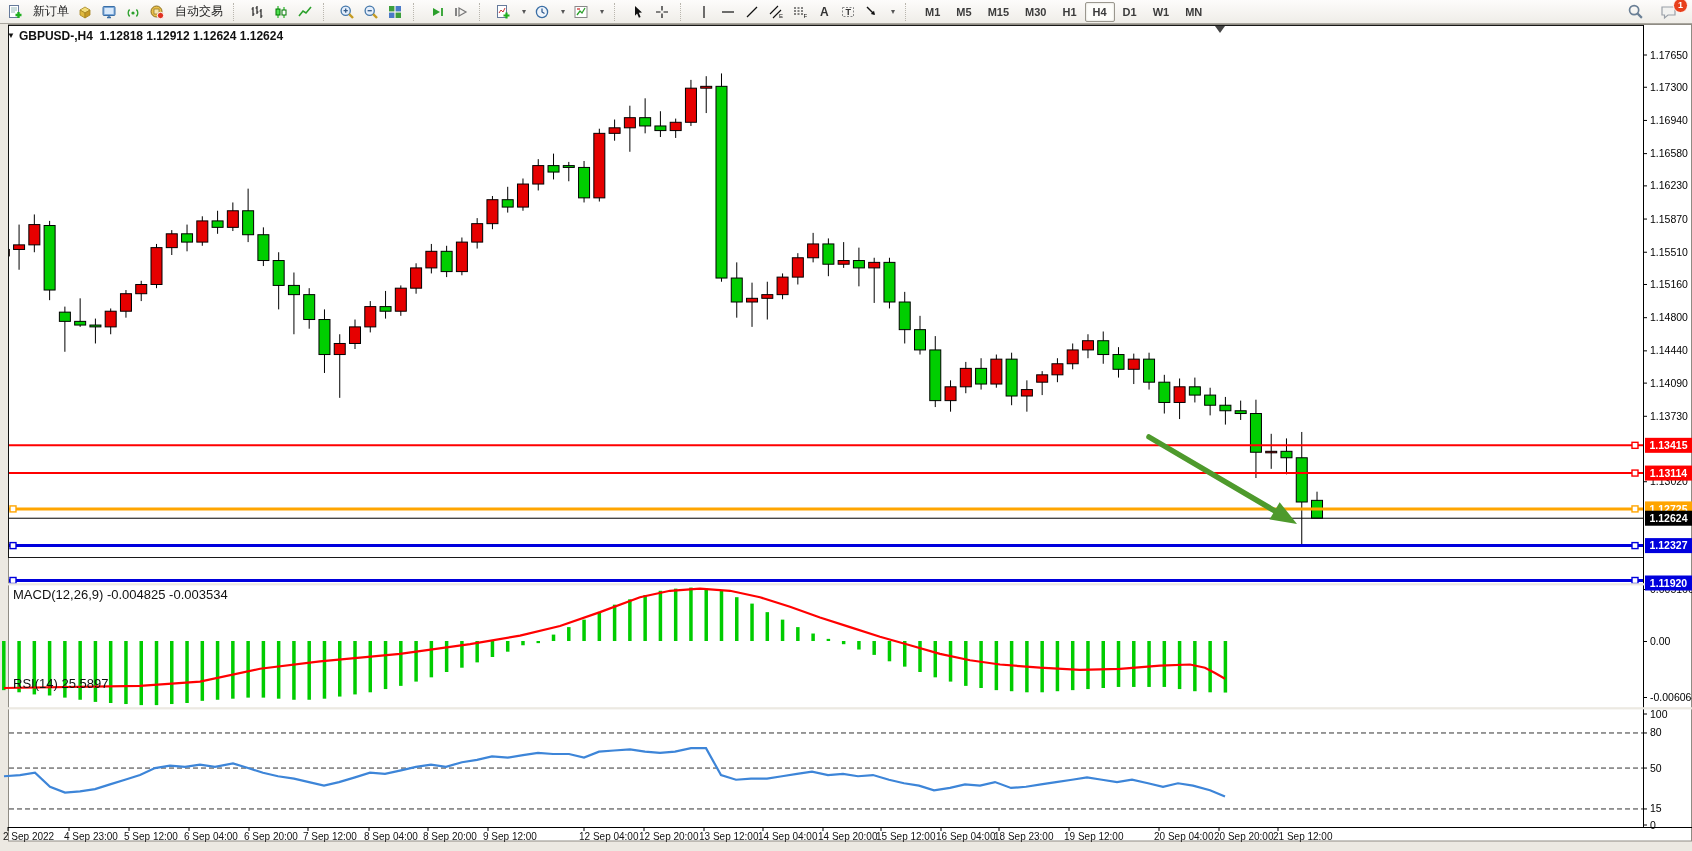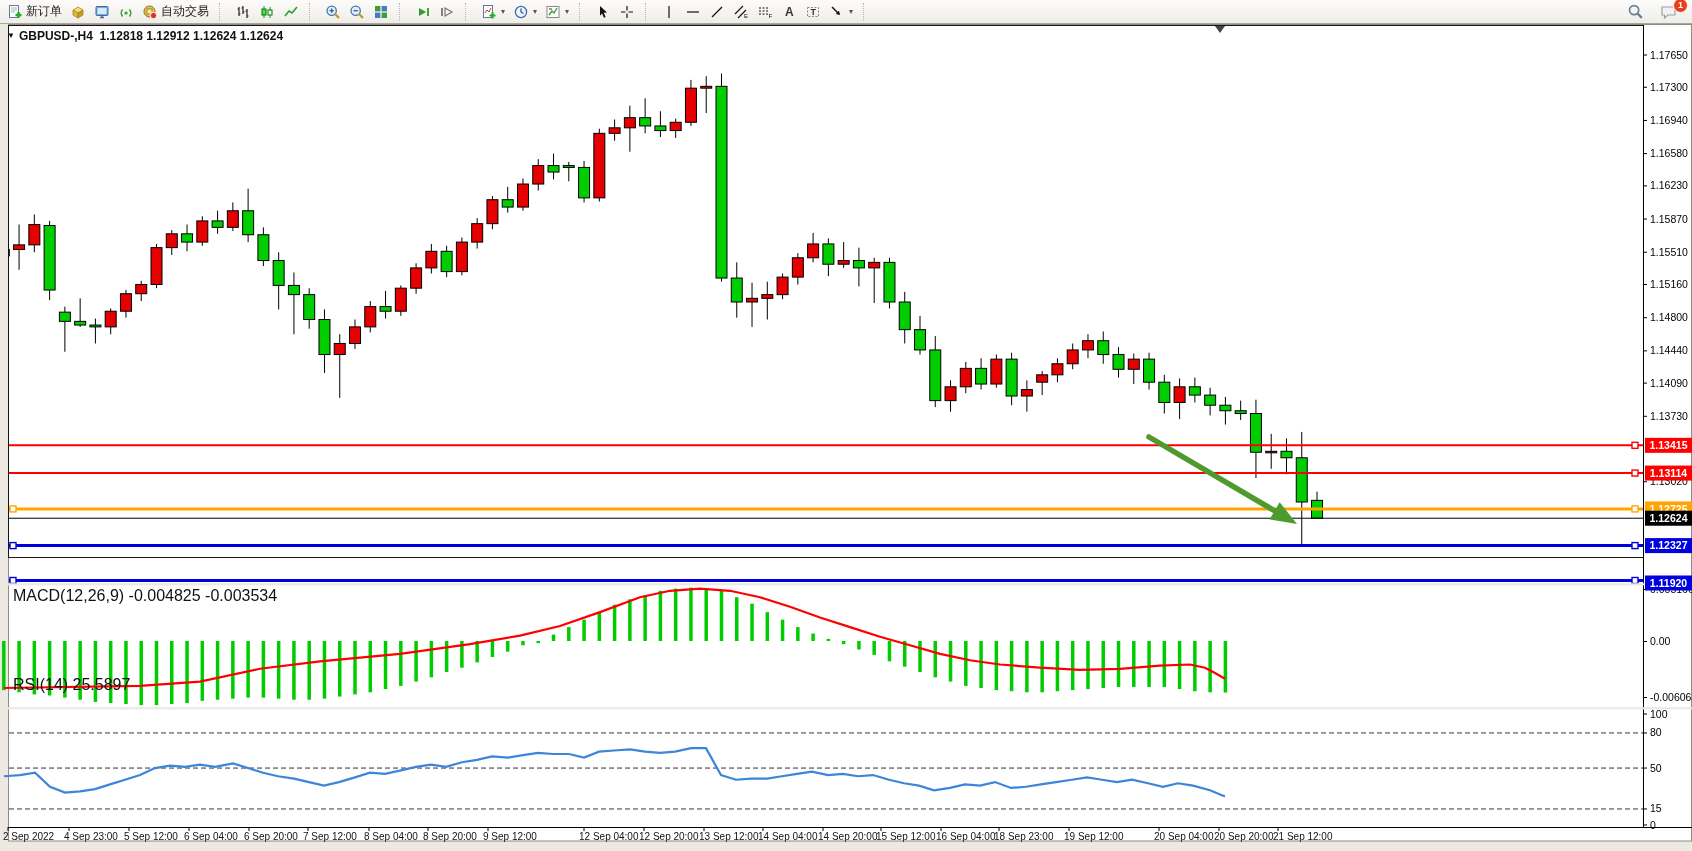--- a/index.html
+++ b/index.html
@@ -1,30 +1,30 @@
 <!DOCTYPE html>
 <html><head>
 <meta charset="utf-8">
 <style>
   html,body{margin:0;padding:0;background:#ece9e2;font-family:"Liberation Sans",sans-serif;}
   body{width:1692px;height:851px;position:relative;overflow:hidden;}
   
   #toolbar{position:absolute;left:0;top:0;width:1692px;height:23px;background:linear-gradient(#fdfcfb,#efede8);border-bottom:1px solid #a8a59d;display:flex;align-items:center;z-index:5;}
   .tbgroup{display:flex;align-items:center;height:22px;padding:0 3px;}
   .tbsep{width:5px;height:18px;border-left:1px dotted #b9b6ae;margin:0 3px;}
-  .tbtn{display:flex;align-items:center;gap:3px;padding:2px 4px;border-radius:2px;font-size:12px;color:#222;white-space:nowrap;}
+  .tbtn{display:flex;align-items:center;gap:10px;padding:2px 4px;border-radius:2px;font-size:12px;color:#222;white-space:nowrap;}
   .tbtn svg{display:block;}
   .caret{font-size:8px;color:#555;margin-left:1px;}
   .tf{font-size:11px;font-weight:bold;color:#3c3c3c;padding:3px 7px;border:1px solid transparent;border-radius:2px;}
   .tf.active{background:#fdfdfa;border:1px solid #9a978e;box-shadow:inset 0 0 2px #cfccc4;}
   #tb-right{margin-left:auto;display:flex;align-items:center;padding-right:10px;gap:8px;}
   .badge{position:absolute;top:-4px;right:-6px;background:#e8401c;color:#fff;border-radius:50%;width:13px;height:13px;font-size:9px;font-weight:bold;display:flex;align-items:center;justify-content:center;border:1px solid #fff;}
   
   #chart-area{position:absolute;left:0;top:0;width:1692px;height:851px;border-radius:14px;}
-  .pane-label{position:absolute;font-size:16px;color:#111;z-index:3;white-space:pre;}
+  .pane-label{position:absolute;font-size:13px;color:#111;z-index:3;white-space:pre;}
   #symbol-title{left:7px;top:29px;font-weight:bold;font-size:12px;}
   #symbol-title .tri{font-size:8px;vertical-align:2px;margin-right:4px;}
 </style>
 </head>
 <body>
 
 <div id="chart-area"><svg width="1692" height="851" viewBox="0 0 1692 851">
       <rect x="0" y="24" width="1692" height="827" fill="#ece9e2"></rect>
       <rect x="8.5" y="24.5" width="1683" height="816.5" fill="#ffffff" stroke="#8f8c84"></rect>
       <rect x="8.5" y="25.5" width="1635" height="532" fill="#fff" stroke="#000" stroke-width="0.9"></rect>
@@ -622,20 +622,31 @@
       </div>
     <div class="tbtn">
         <svg width="16" height="16" viewBox="0 0 16 16">
           <path d="M3 3l7 7" stroke="#111" stroke-width="1.4"></path>
           <path d="M11 11l-4.2-1 3.2-3.2z" fill="#111"></path>
         </svg>
         <span class="caret">▾</span>
       </div>
   </div>
   <div class="tbsep"></div>
+  <div class="tbgroup" id="tf-group">
+    <div class="tf">M1</div>
+    <div class="tf">M5</div>
+    <div class="tf">M15</div>
+    <div class="tf">M30</div>
+    <div class="tf">H1</div>
+    <div class="tf active">H4</div>
+    <div class="tf">D1</div>
+    <div class="tf">W1</div>
+    <div class="tf">MN</div>
+  </div>
   <div id="tb-right">
     <div class="tbtn">
         <svg width="17" height="17" viewBox="0 0 16 16">
           <circle cx="6.7" cy="6.7" r="4.3" fill="none" stroke="#6a7f95" stroke-width="1.6"></circle>
           <path d="M10 10l4 4" stroke="#6a7f95" stroke-width="2"></path>
         </svg>
       </div>
     <div class="tbtn" style="position:relative;">
       <svg width="18" height="16" viewBox="0 0 18 16">
           <path d="M2 3h13v8H8l-3.5 3v-3H2z" fill="#f2f2f0" stroke="#9aa0a8" stroke-width="1.2"></path>

